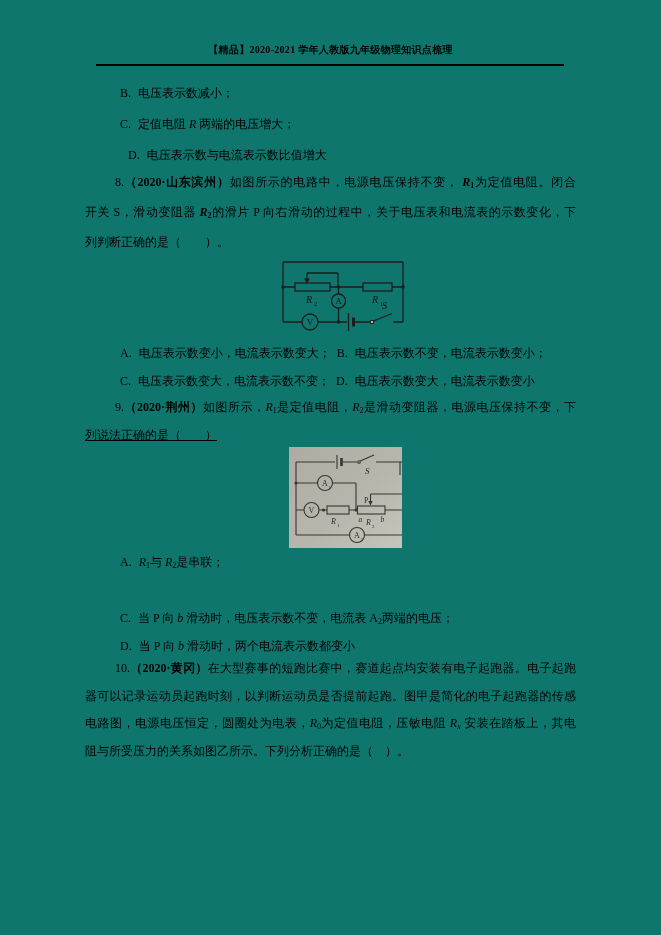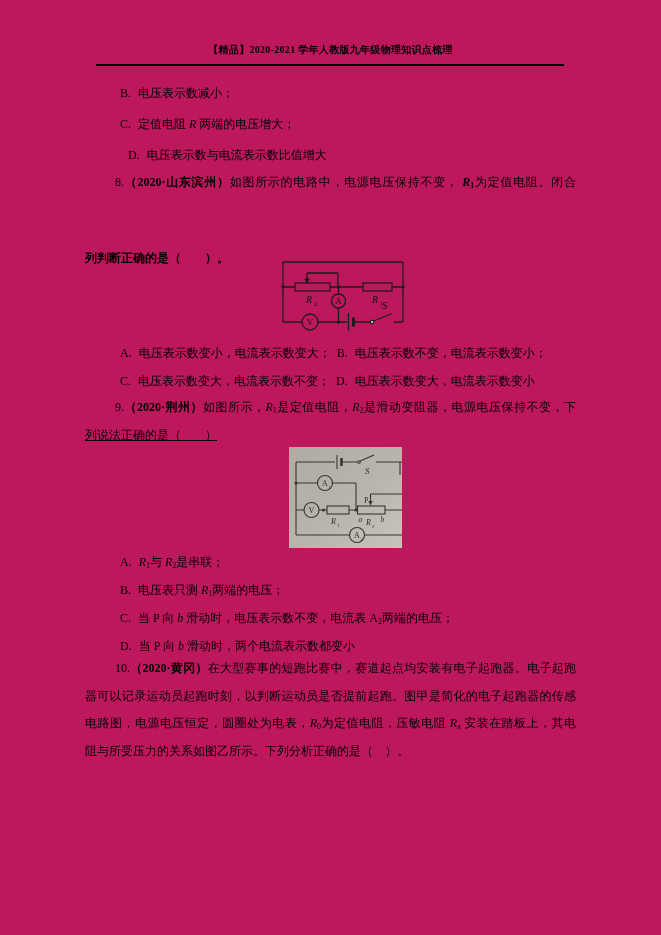--- a/index.html
+++ b/index.html
@@ -1,16 +1,16 @@
 <!DOCTYPE html>
 <html><head>
 <meta charset="utf-8">
 <style>
   html,body{margin:0;padding:0;background:#ffffff;}
-  .page{position:relative;width:661px;height:935px;background:#be185d;overflow:hidden;
+  .page{position:relative;width:661px;height:935px;background:#0f766e;overflow:hidden;
         font-family:"Liberation Serif", serif;color:#000;}
   .t{position:absolute;font-size:12px;line-height:16px;white-space:pre;}
   .hdr{left:0;top:42px;width:661px;text-align:center;font-size:10px;font-weight:bold;letter-spacing:.3px;}
   .rule{position:absolute;left:96px;top:64px;width:468px;height:2px;background:#000;}
   .para{left:85px;width:491px;white-space:normal;text-align:justify;text-align-last:justify;}
   .short{left:85px;}
   .opt{left:120px;}
   .ind{text-indent:30px;font-family:Liberation Serif, serif;}
   .b{font-weight:bold;}
   .i{font-style:italic;}
@@ -28,21 +28,22 @@
 <div class="page">
 
   <div class="t hdr">【精品】2020-2021 学年人教版九年级物理知识点梳理</div>
   <div class="rule"></div>
 
   <div class="t opt" style="top:85px;text-align:center;"><span class="lab">B.</span><span>电压表示数减小；</span></div>
   <div class="t opt" style="top:116px;"><span class="lab">C.</span><span>定值电阻 </span><span class="i">R</span><span> 两端的电压增大；</span></div>
   <div class="t opt" style="top:147px;margin-left:8px;"><span class="lab">D.</span><span>电压表示数与电流表示数比值增大</span></div>
 
   <div class="t para ind" style="top:174px;"><span>8.</span><span class="b">（2020·山东滨州）</span><span>如图所示的电路中，电源电压保持不变， </span><span class="bi">R</span><span class="bsub">1</span><span>为定值电阻。闭合</span></div>
-  <div class="t short" style="top:250px;font-weight:bold;">列判断正确的是（　　）。</div>
+  <div class="t para" style="top:204px;"><span>开关 S，滑动变阻器 </span><span class="bi">R</span><span class="bsub">2</span><span>的滑片 P 向右滑动的过程中，关于电压表和电流表的示数变化，下</span></div>
+  <div class="t short" style="top:234px;">列判断正确的是（　　）。</div>
 
   <svg class="fig" style="left:270px;top:256px;" width="140" height="84" viewBox="0 0 140 84">
     <g stroke="#1c1c1c" stroke-width="1.3" fill="none">
       <path d="M13,6 H133 M13,6 V66 M133,6 V66"></path>
       <path d="M13,31 H25 M60,31 H93 M122,31 H133"></path>
       <rect x="25" y="27" width="35" height="8"></rect>
       <rect x="93" y="27" width="29" height="8"></rect>
       <path d="M37,17 H68 M68,17 V31 M37,17 V24"></path>
       <path d="M68.5,31 V38 M68.5,52 V66"></path>
       <circle cx="68.5" cy="45" r="7"></circle>
@@ -125,21 +126,20 @@
         <text x="77" y="78" font-size="8" font-style="italic">R</text>
         <text x="83" y="80.5" font-size="5">2</text>
         <text x="91.5" y="74.5" font-size="7.5" font-style="italic">b</text>
         <text x="67.8" y="91" font-size="8" text-anchor="middle">A</text>
         <text x="71.5" y="93.5" font-size="5">2</text>
       </g>
     </g>
   </svg>
 
   <div class="t opt" style="top:554px;"><span class="lab">A.</span><span class="i">R</span><span class="sub">1</span><span>与 </span><span class="i">R</span><span class="sub">2</span><span>是串联；</span></div>
-  <div class="t opt" style="top:582px;"><span class="lab">B.</span><span>电压表只测 </span><span class="i">R</span><span class="sub">1</span><span>两端的电压；</span></div>
   <div class="t opt" style="top:610px;"><span class="lab">C.</span><span>当 P 向 </span><span class="i">b</span><span> 滑动时，电压表示数不变，电流表 A</span><span class="sub">2</span><span>两端的电压；</span></div>
   <div class="t opt" style="top:638px;"><span class="lab">D.</span><span>当 P 向 </span><span class="i">b</span><span> 滑动时，两个电流表示数都变小</span></div>
 
   <div class="t para ind" style="top:660px;"><span>10.</span><span class="b">（2020·黄冈）</span><span>在大型赛事的短跑比赛中，赛道起点均安装有电子起跑器。电子起跑</span></div>
   <div class="t para" style="top:688px;"><span>器可以记录运动员起跑时刻，以判断运动员是否提前起跑。图甲是简化的电子起跑器的传感</span></div>
   <div class="t para" style="top:715px;"><span>电路图，电源电压恒定，圆圈处为电表，</span><span class="i">R</span><span class="sub">0</span><span>为定值电阻，压敏电阻 </span><span class="i">R</span><span class="sub i">x</span><span> 安装在踏板上，其电</span></div>
   <div class="t short" style="top:743px;">阻与所受压力的关系如图乙所示。下列分析正确的是（　）。</div>
 
 </div>
 

